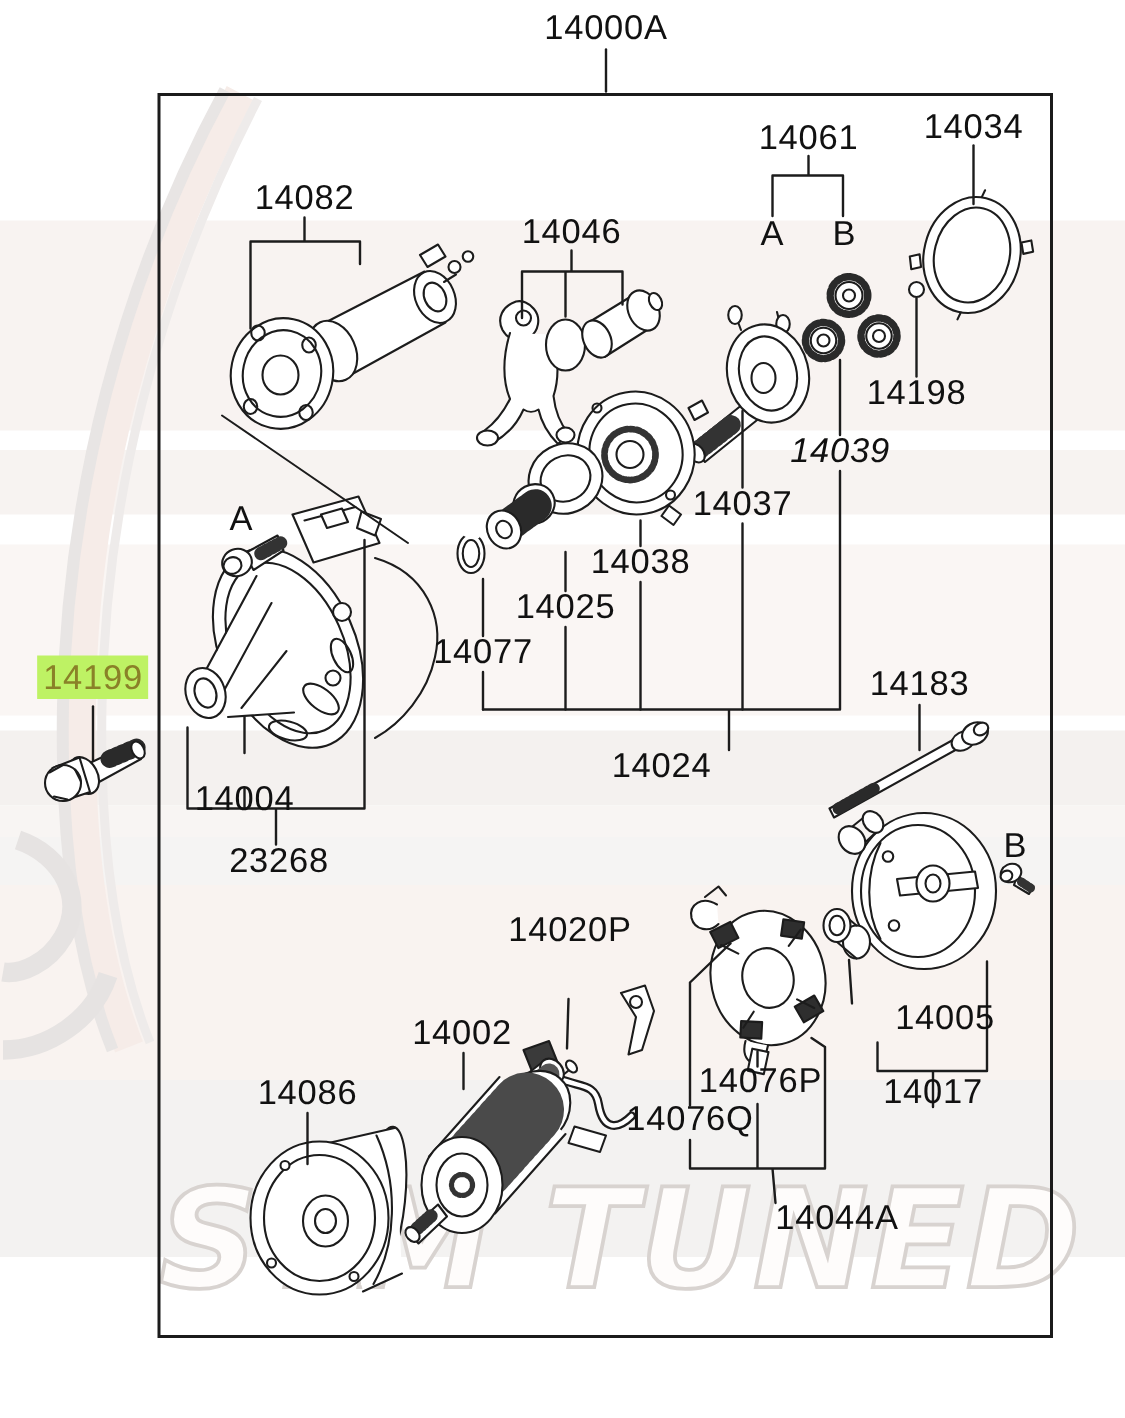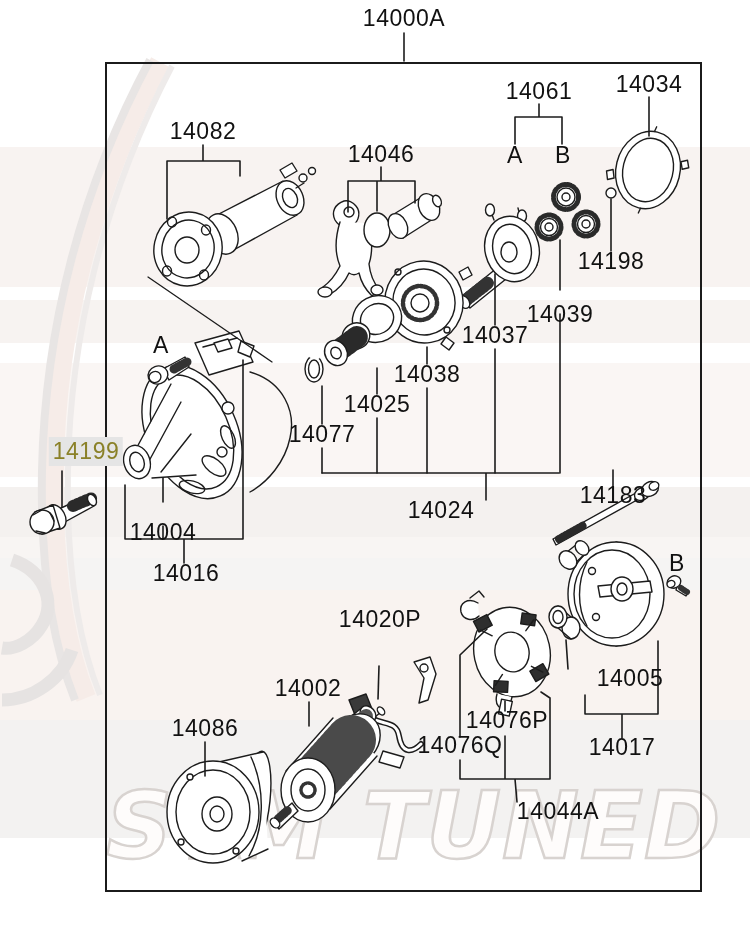--- a/index.html
+++ b/index.html
@@ -20,21 +20,21 @@
     border:2px solid #1b1b1b; z-index:3; background:transparent;
   }
   #art { position:absolute; left:0; top:0; z-index:4; pointer-events:none; }
   #labels-layer { position:absolute; left:0; top:0; width:598px; height:945px; z-index:5; pointer-events:none; }
   .part-label {
     position:absolute; transform:translateX(-50%);
     font-family:"Liberation Sans", sans-serif; font-size:23px; line-height:1;
     letter-spacing:0.5px; color:#111; white-space:nowrap;
   }
   .part-label.highlight {
-    background:#e5e5e5; color:#8a8128; padding:3px 4px;margin-left:24px;
+    background:#bef264; color:#8a8128; padding:3px 4px;
   }
 </style>
 </head>
 <body>
 
 <div id="stage">
 
   <div id="bands-layer">
       <div class="band" style="top: 147px; height: 140px; background: rgb(248, 243, 241);"></div>
       <div class="band" style="top: 300px; height: 43px; background: rgb(247, 243, 241);"></div>
@@ -318,34 +318,34 @@
 
   <div id="labels-layer">
       <div class="part-label" style="left: 404px; top: 7px;">14000A</div>
       <div class="part-label" style="left: 203px; top: 120px;">14082</div>
       <div class="part-label" style="left: 381px; top: 143px;">14046</div>
       <div class="part-label" style="left: 539px; top: 80px;">14061</div>
       <div class="part-label" style="left: 515px; top: 144px;">A</div>
       <div class="part-label" style="left: 563px; top: 144px;">B</div>
       <div class="part-label" style="left: 649px; top: 73px;">14034</div>
       <div class="part-label" style="left: 611px; top: 250px;">14198</div>
-      <div class="part-label" style="left: 560px; top: 303px;">14039</div>
+      <div class="part-label" style="left: 560px; top: 289px; font-style: italic;">14039</div>
       <div class="part-label" style="left: 495px; top: 324px;">14037</div>
       <div class="part-label" style="left: 427px; top: 363px;">14038</div>
       <div class="part-label" style="left: 377px; top: 393px;">14025</div>
       <div class="part-label" style="left: 322px; top: 423px;">14077</div>
       <div class="part-label" style="left: 441px; top: 499px;">14024</div>
       <div class="part-label" style="left: 161px; top: 334px;">A</div>
       <div class="part-label highlight" style="left: 62px; top: 437px;">14199</div>
       <div class="part-label" style="left: 163px; top: 501px; margin-top: 20px;">14004</div>
-      <div class="part-label" style="left: 186px; top: 562px;">14016</div>
-      <div class="part-label" style="left: 613px; top: 444px; margin-top: 40px;">14183</div>
+      <div class="part-label" style="left: 186px; top: 562px;">23268</div>
+      <div class="part-label" style="left: 613px; top: 444px;">14183</div>
       <div class="part-label" style="left: 677px; top: 552px;">B</div>
       <div class="part-label" style="left: 587px; top: 667px; margin-left: 43px;">14005</div>
-      <div class="part-label" style="left: 622px; top: 736px;">14017</div>
+      <div class="part-label" style="left: 622px; top: 716px;">14017</div>
       <div class="part-label" style="left: 380px; top: 608px;">14020P</div>
       <div class="part-label" style="left: 308px; top: 677px;">14002</div>
       <div class="part-label" style="left: 205px; top: 717px;">14086</div>
       <div class="part-label" style="left: 507px; top: 709px;">14076P</div>
       <div class="part-label" style="left: 460px; top: 734px;">14076Q</div>
       <div class="part-label" style="left: 518px; top: 800px; margin-left: 40px;">14044A</div>
     </div>
 
 </div>
 

